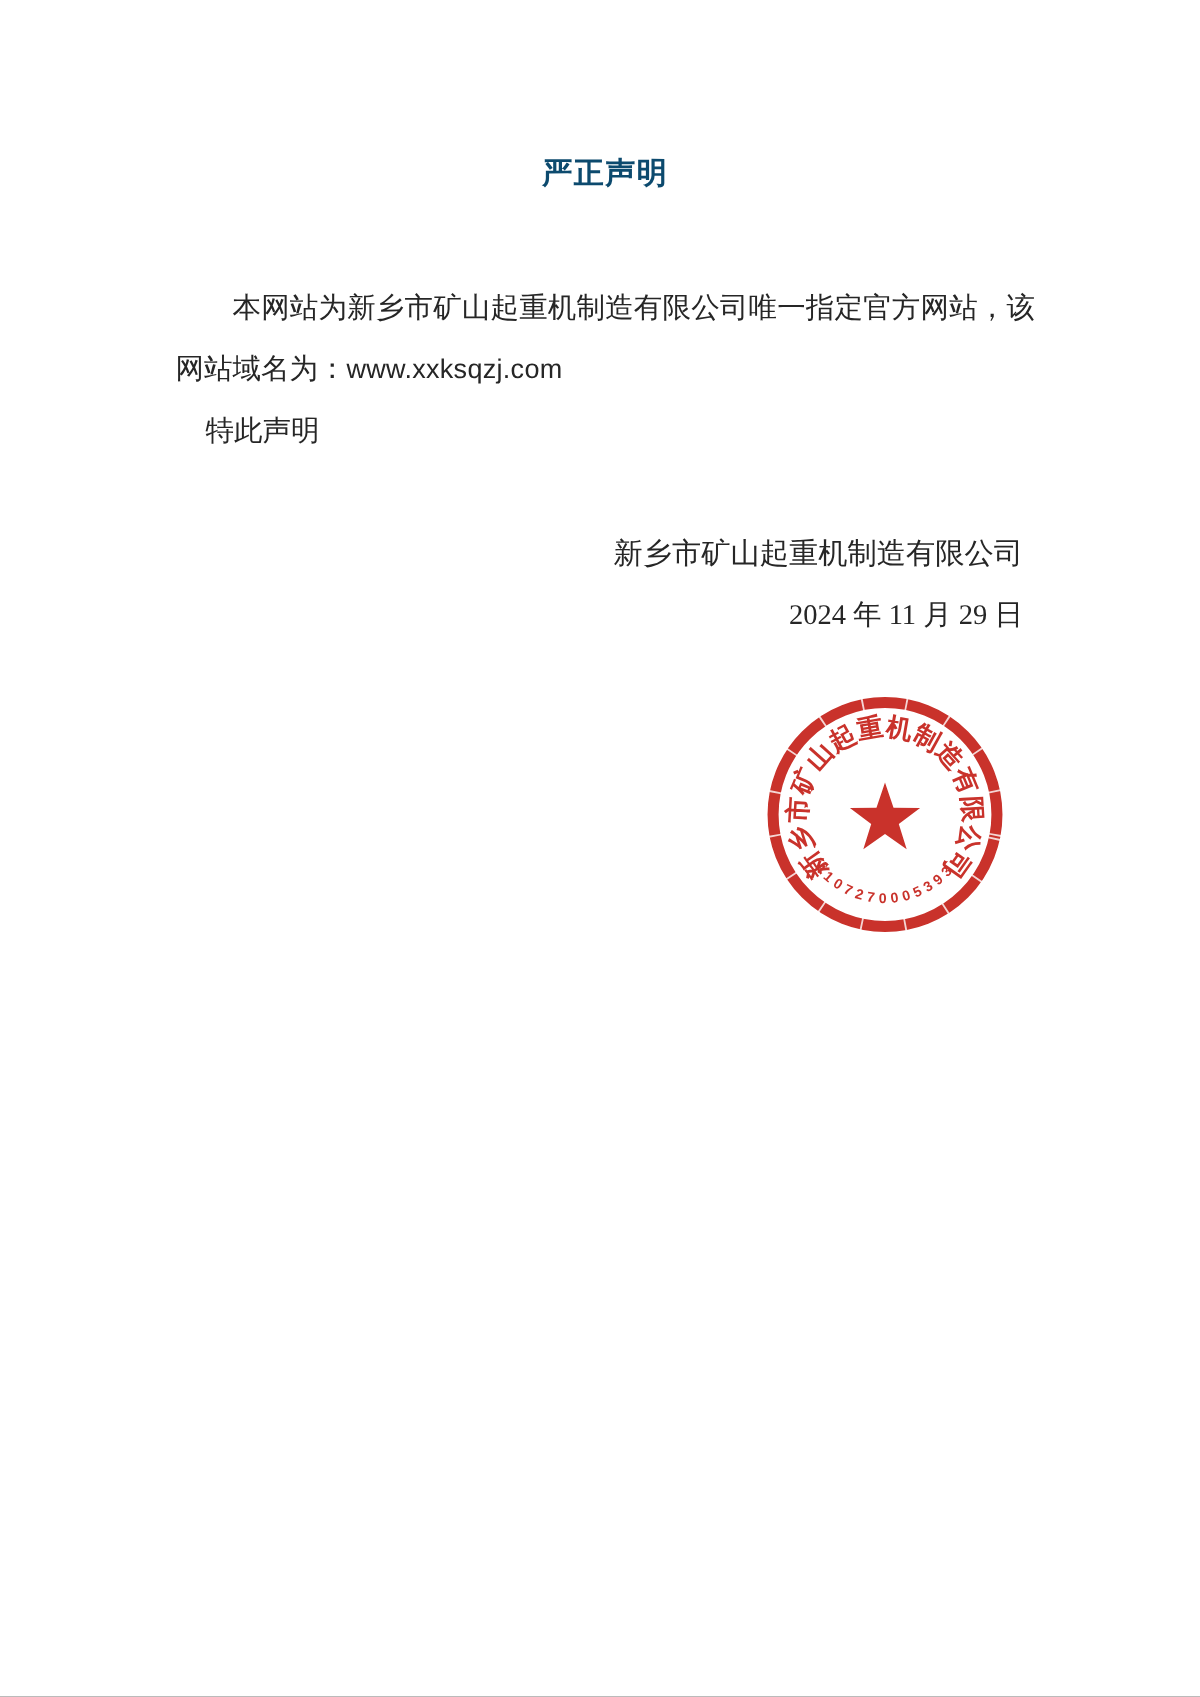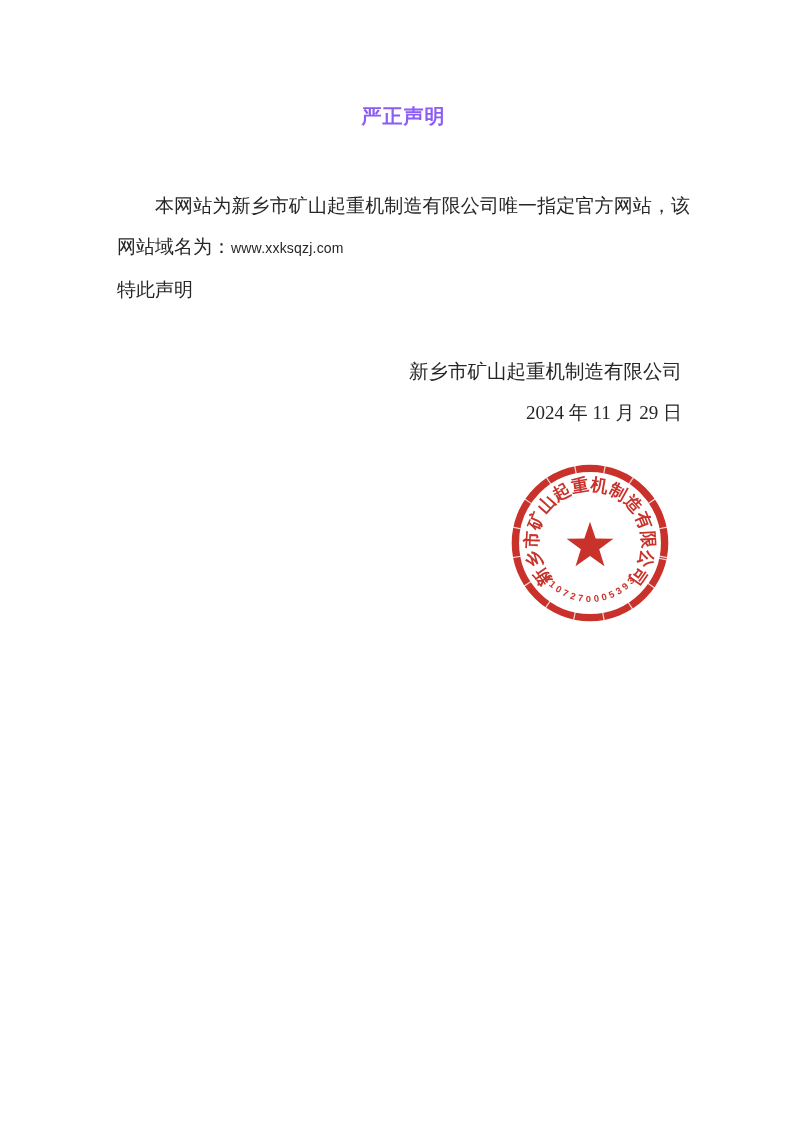--- a/index.html
+++ b/index.html
@@ -17,34 +17,34 @@
     padding-left: 117px;
     padding-right: 110px;
   }
   .title {
     padding-top: 102px;
     text-align: center;
     font-size: 20px;
     line-height: 28px;
     font-weight: bold;
     letter-spacing: 1px;
-    color: #8b5cf6;
+    color: #0c4a6e;
   }
   .body-text {
     margin-top: 55px;
     font-size: 19px;
     line-height: 41px;
     text-align: justify;
     text-justify: inter-character;
   }
   .para { margin: 0; text-indent: 2em; }
-  .para.no-indent { text-indent: 0; }
+  .para.no-indent { text-indent: 0; margin-left: 20px; }
   .domain {
     font-family: "Liberation Sans", "DejaVu Sans", sans-serif;
-    font-size: 14px;
+    font-size: 18px;
     letter-spacing: 0.2px;
   }
   .sign-block {
     margin-top: 41px;
     text-align: right;
     padding-right: 8px;
     font-size: 19.5px;
     line-height: 41px;
   }
   .sign-company { display: block; }

